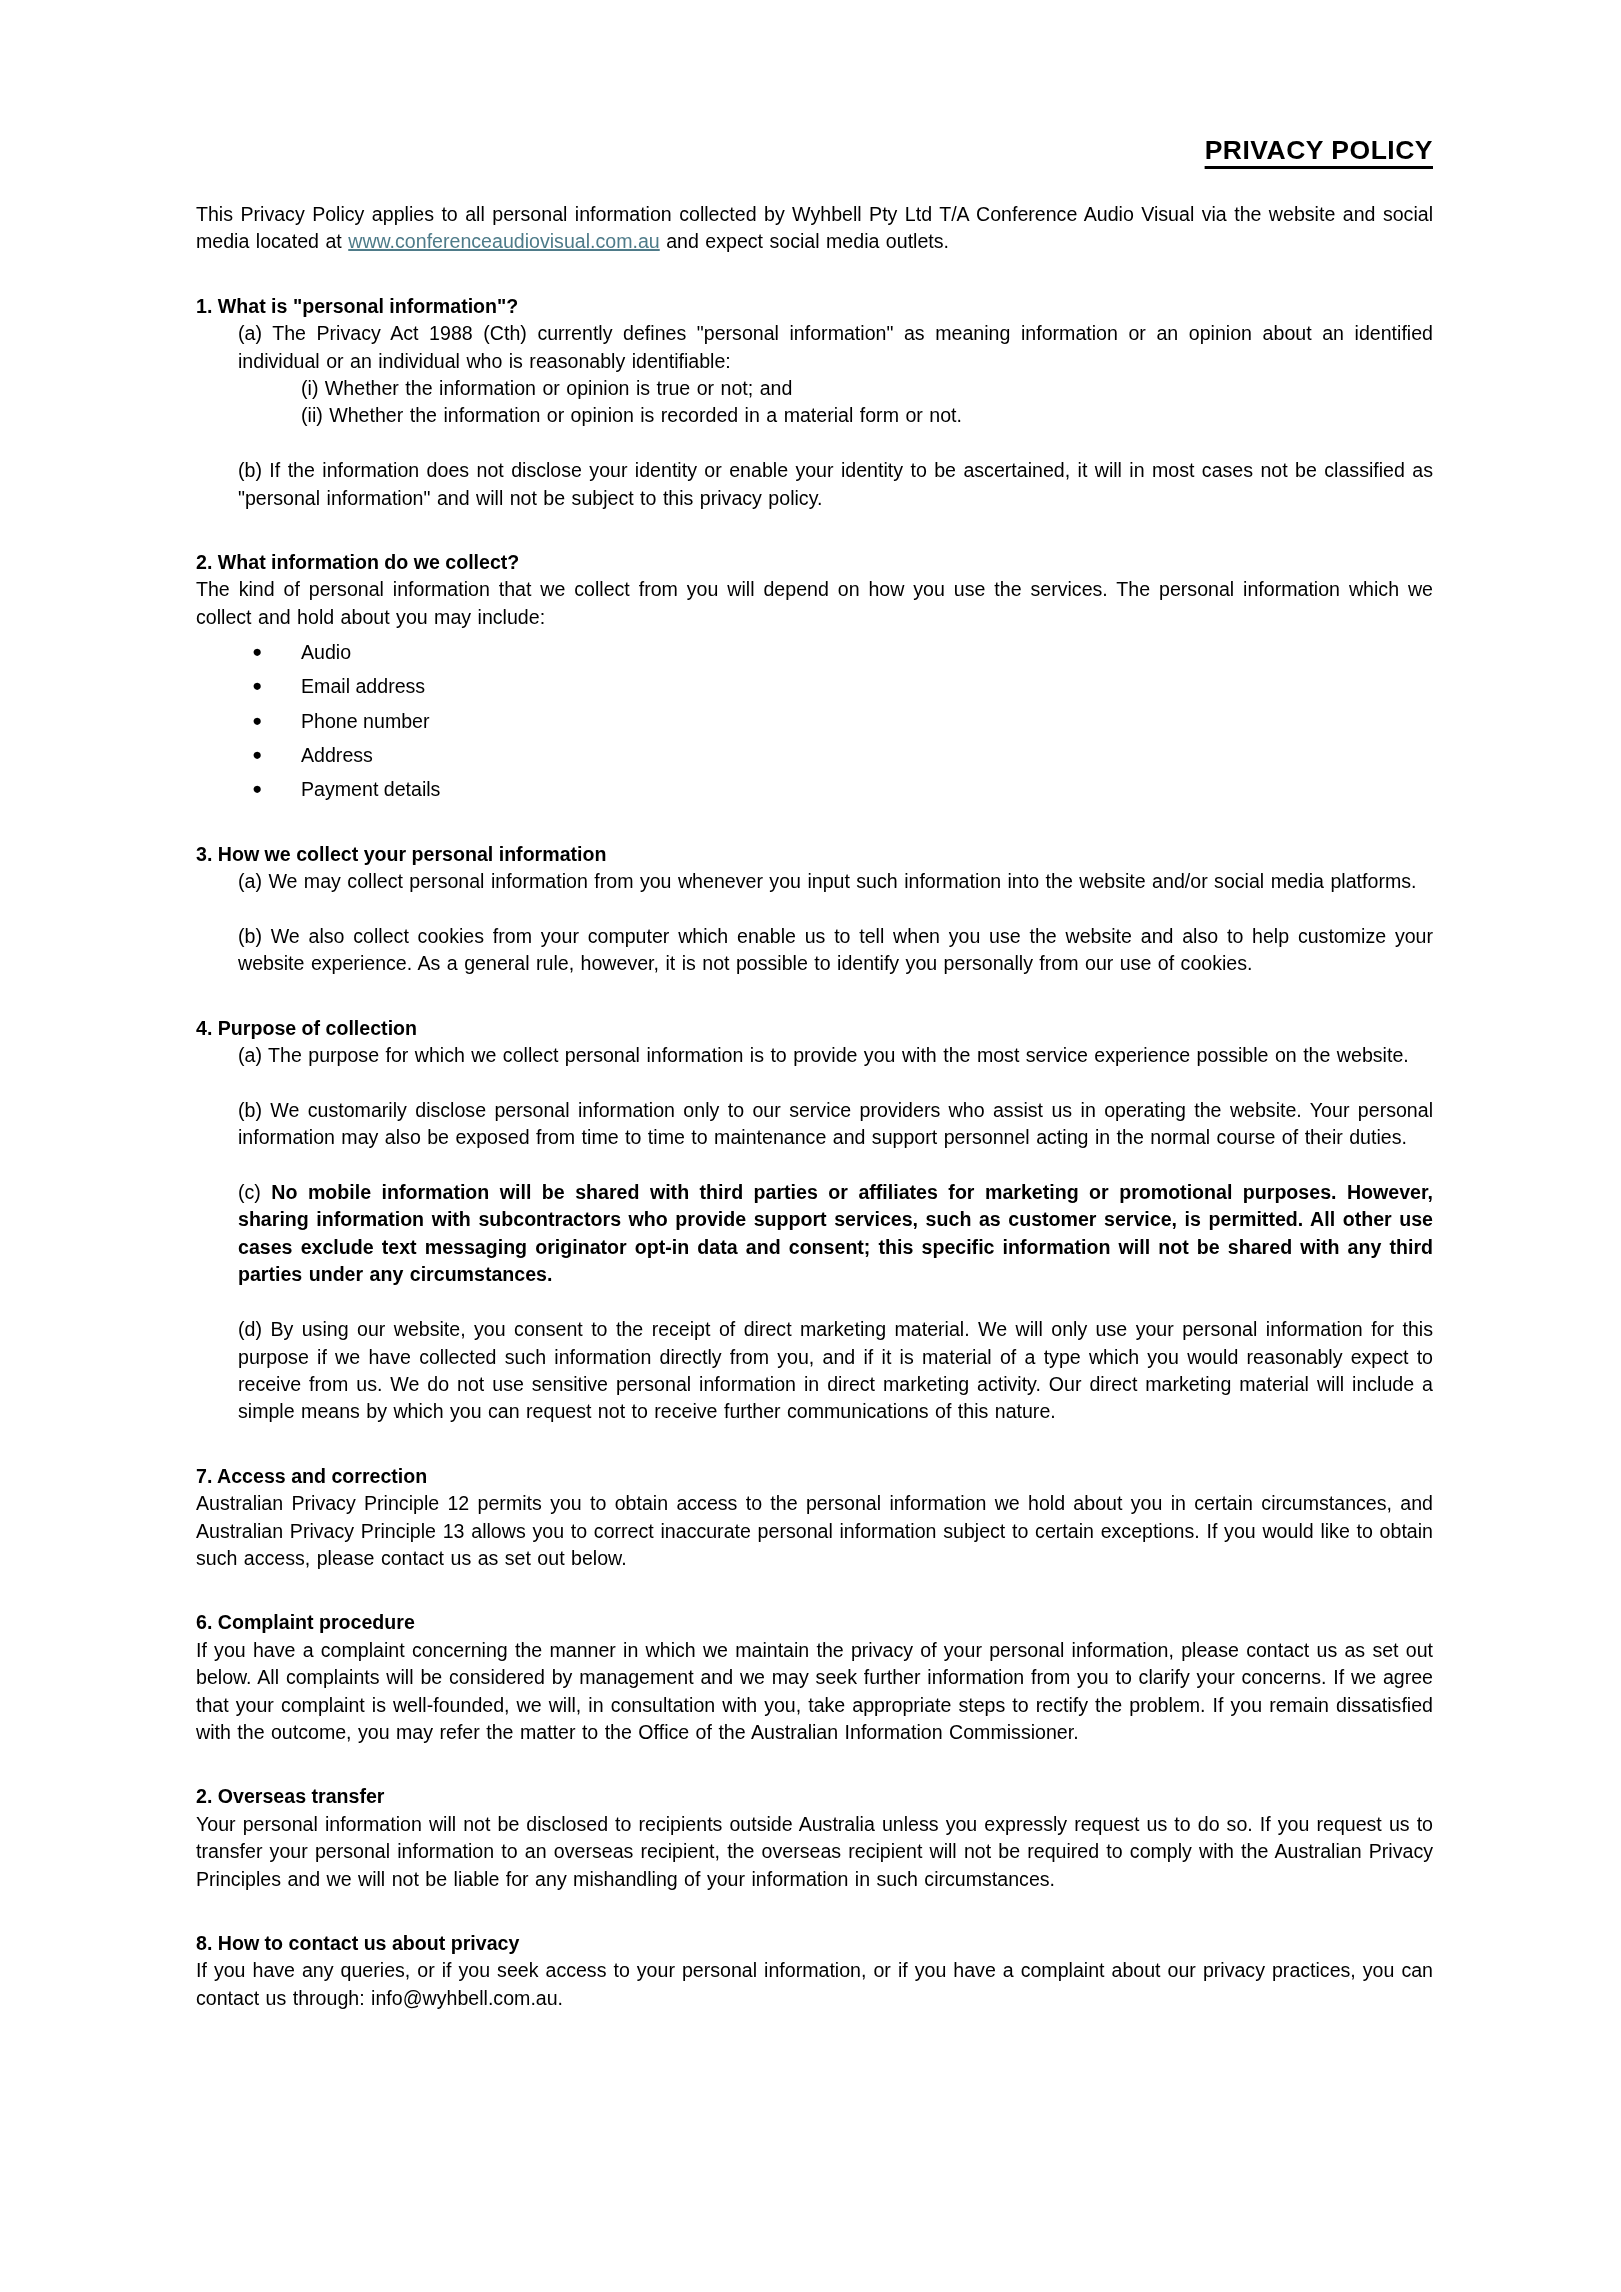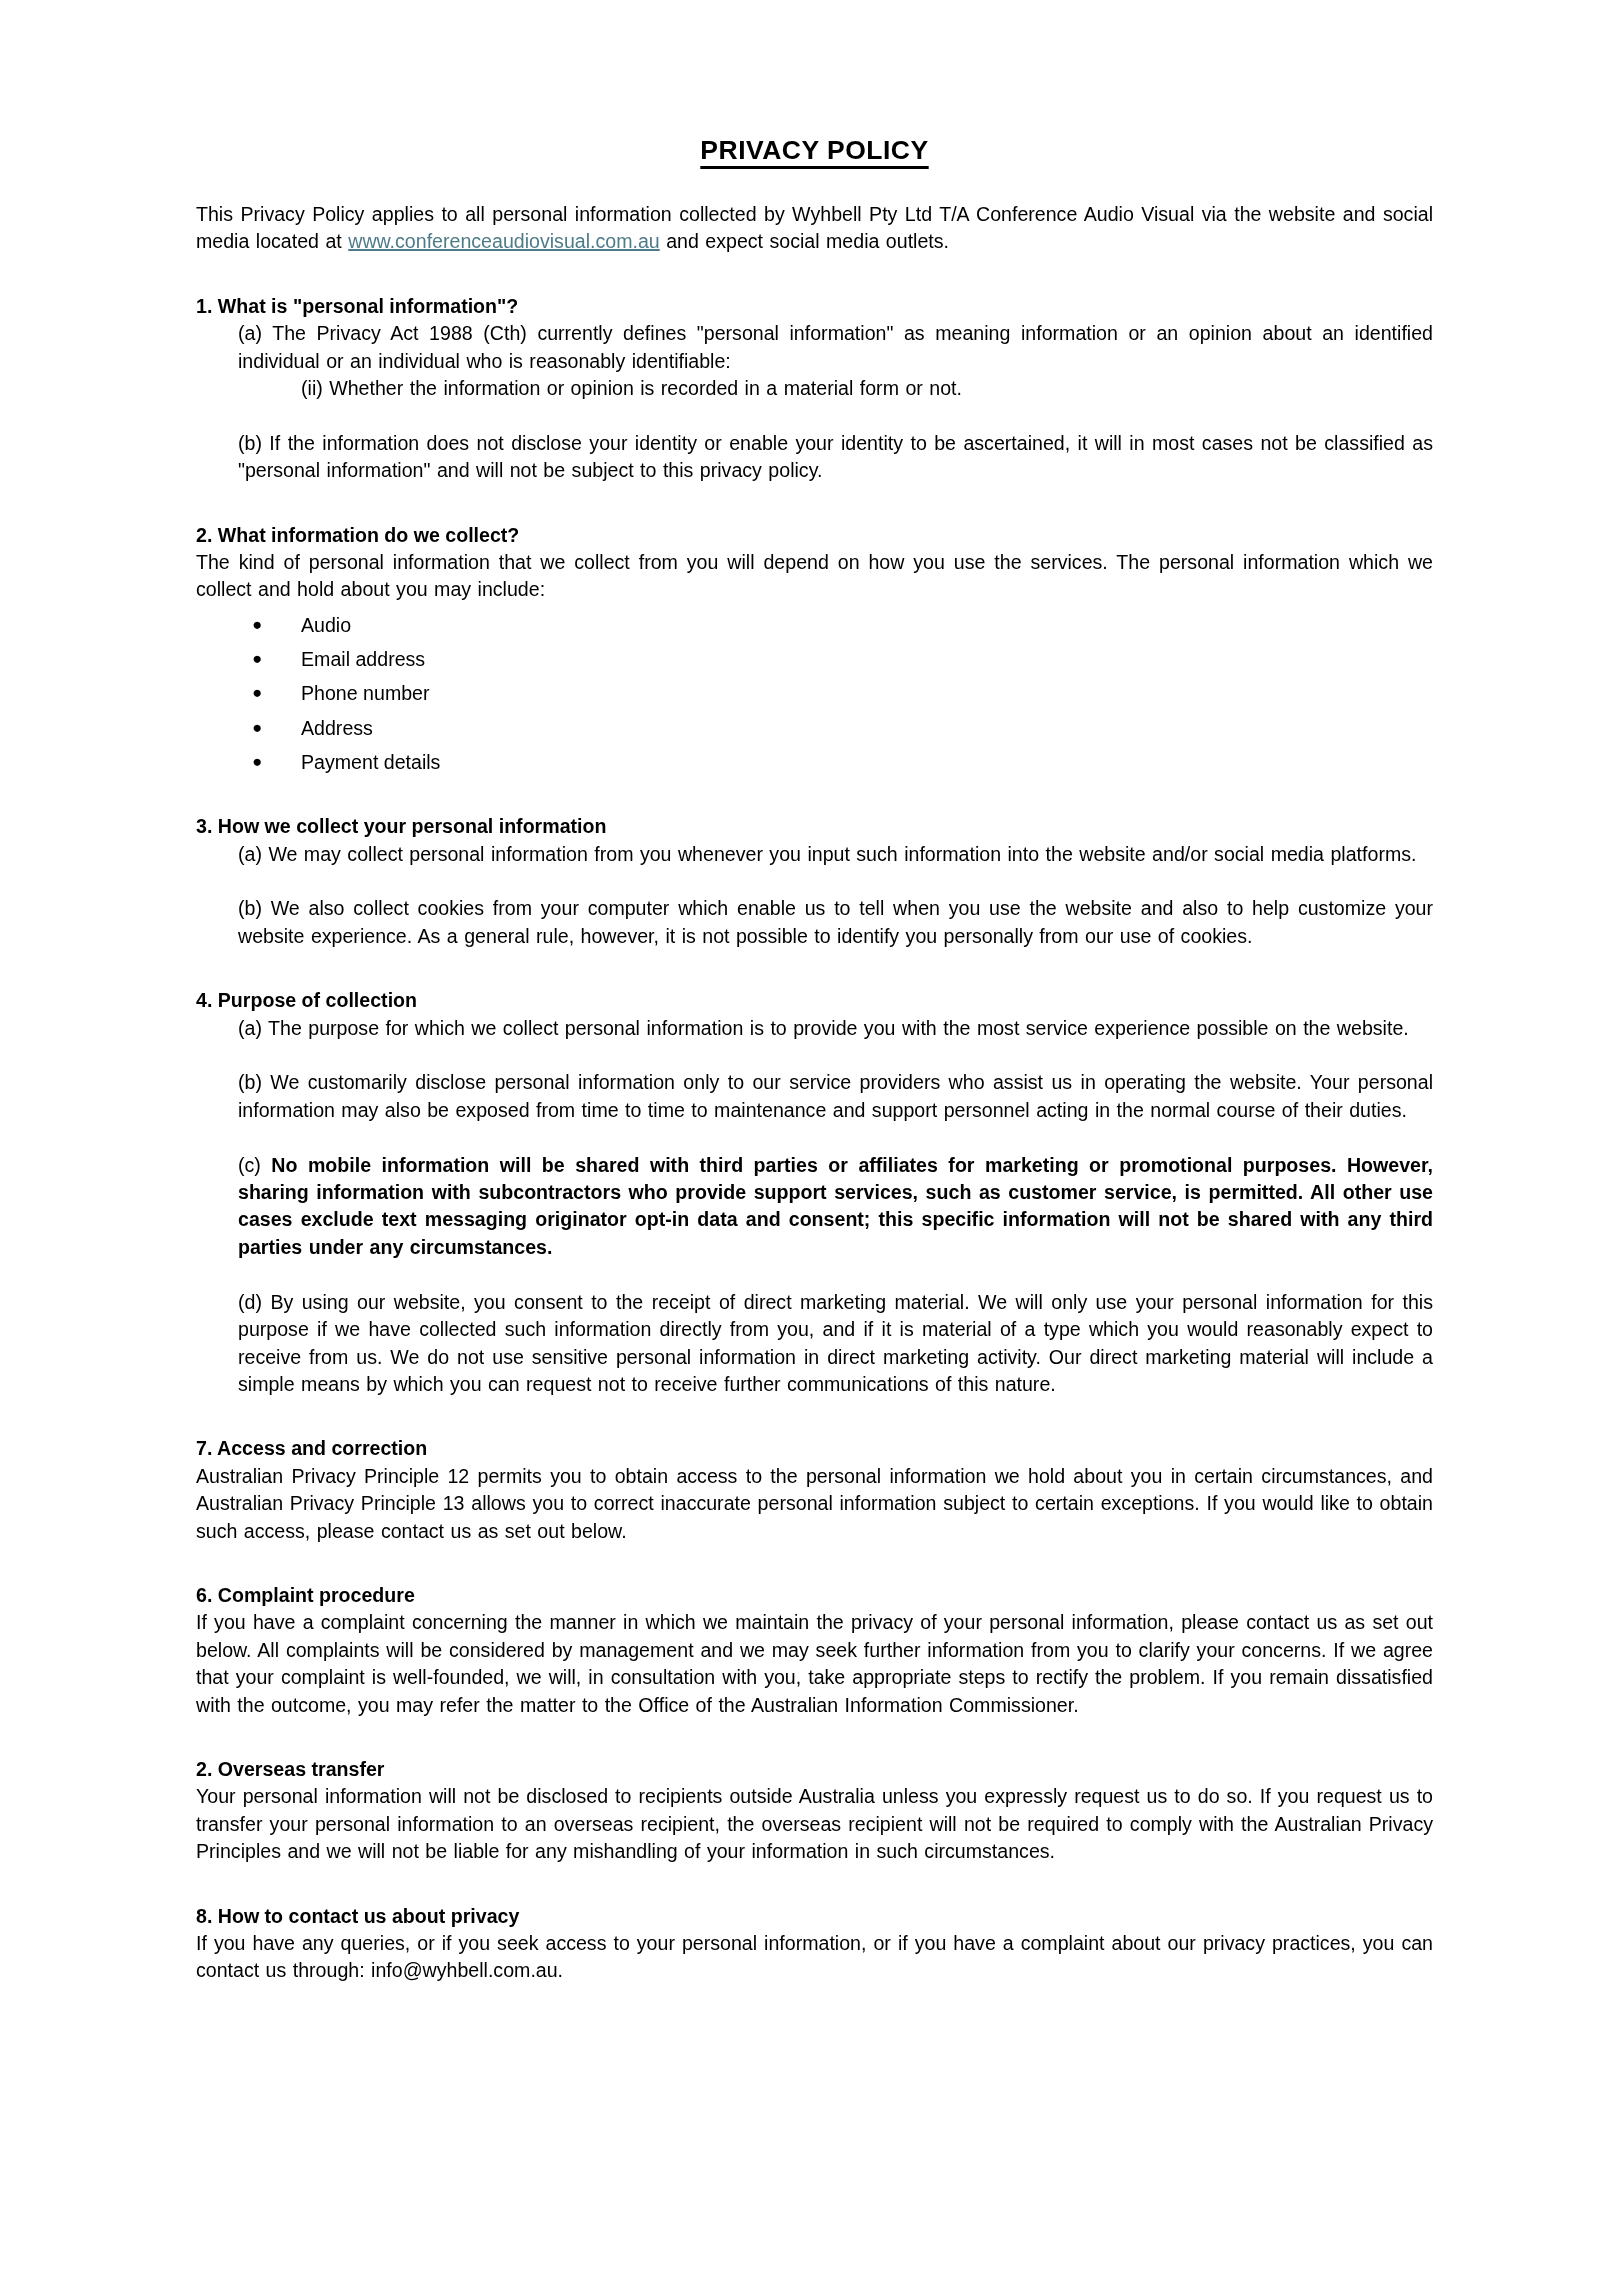--- a/index.html
+++ b/index.html
@@ -16,21 +16,21 @@
   }
   .page {
     position: absolute;
     top: 0; left: 0;
     width: 1621px; height: 2293px;
     padding: 135px 188px 0 196px;
   }
   .doc-title {
     font-size: 26.5px;
     font-weight: bold;
-    text-align: center;
+    text-align: right;
     letter-spacing: 0.5px;
     margin: 0 0 35px 0;
   }
   .doc-title .underlined {
     text-decoration: underline;
     text-decoration-thickness: 2.9px;
     text-underline-offset: 6.9px;
   }
   .para {
     font-size: 19.6px;
@@ -79,20 +79,21 @@
 
 <div class="page">
 
   <h1 class="doc-title"><span class="underlined">PRIVACY POLICY</span></h1>
 
   <p class="para"><span>This Privacy Policy applies to all personal information collected by Wyhbell Pty Ltd T/A Conference Audio Visual via the website and social media located at </span><a class="link">www.conferenceaudiovisual.com.au</a><span> and expect social media outlets.</span></p>
 
   <section>
     <h2 class="sec-heading">1. What is "personal information"?</h2>
     <p class="para ind1">(a) The Privacy Act 1988 (Cth) currently defines "personal information" as meaning information or an opinion about an identified individual or an individual who is reasonably identifiable:</p>
+    <p class="para ind2">(i) Whether the information or opinion is true or not; and</p>
     <p class="para ind2">(ii) Whether the information or opinion is recorded in a material form or not.</p>
     <p class="para ind1 gap">(b) If the information does not disclose your identity or enable your identity to be ascertained, it will in most cases not be classified as "personal information" and will not be subject to this privacy policy.</p>
   </section>
 
   <section>
     <h2 class="sec-heading">2. What information do we collect?</h2>
     <p class="para">The kind of personal information that we collect from you will depend on how you use the services. The personal information which we collect and hold about you may include:</p>
     <ul class="bullets">
       <li><span class="dot">●</span><span>Audio</span></li>
       <li><span class="dot">●</span><span>Email address</span></li>

